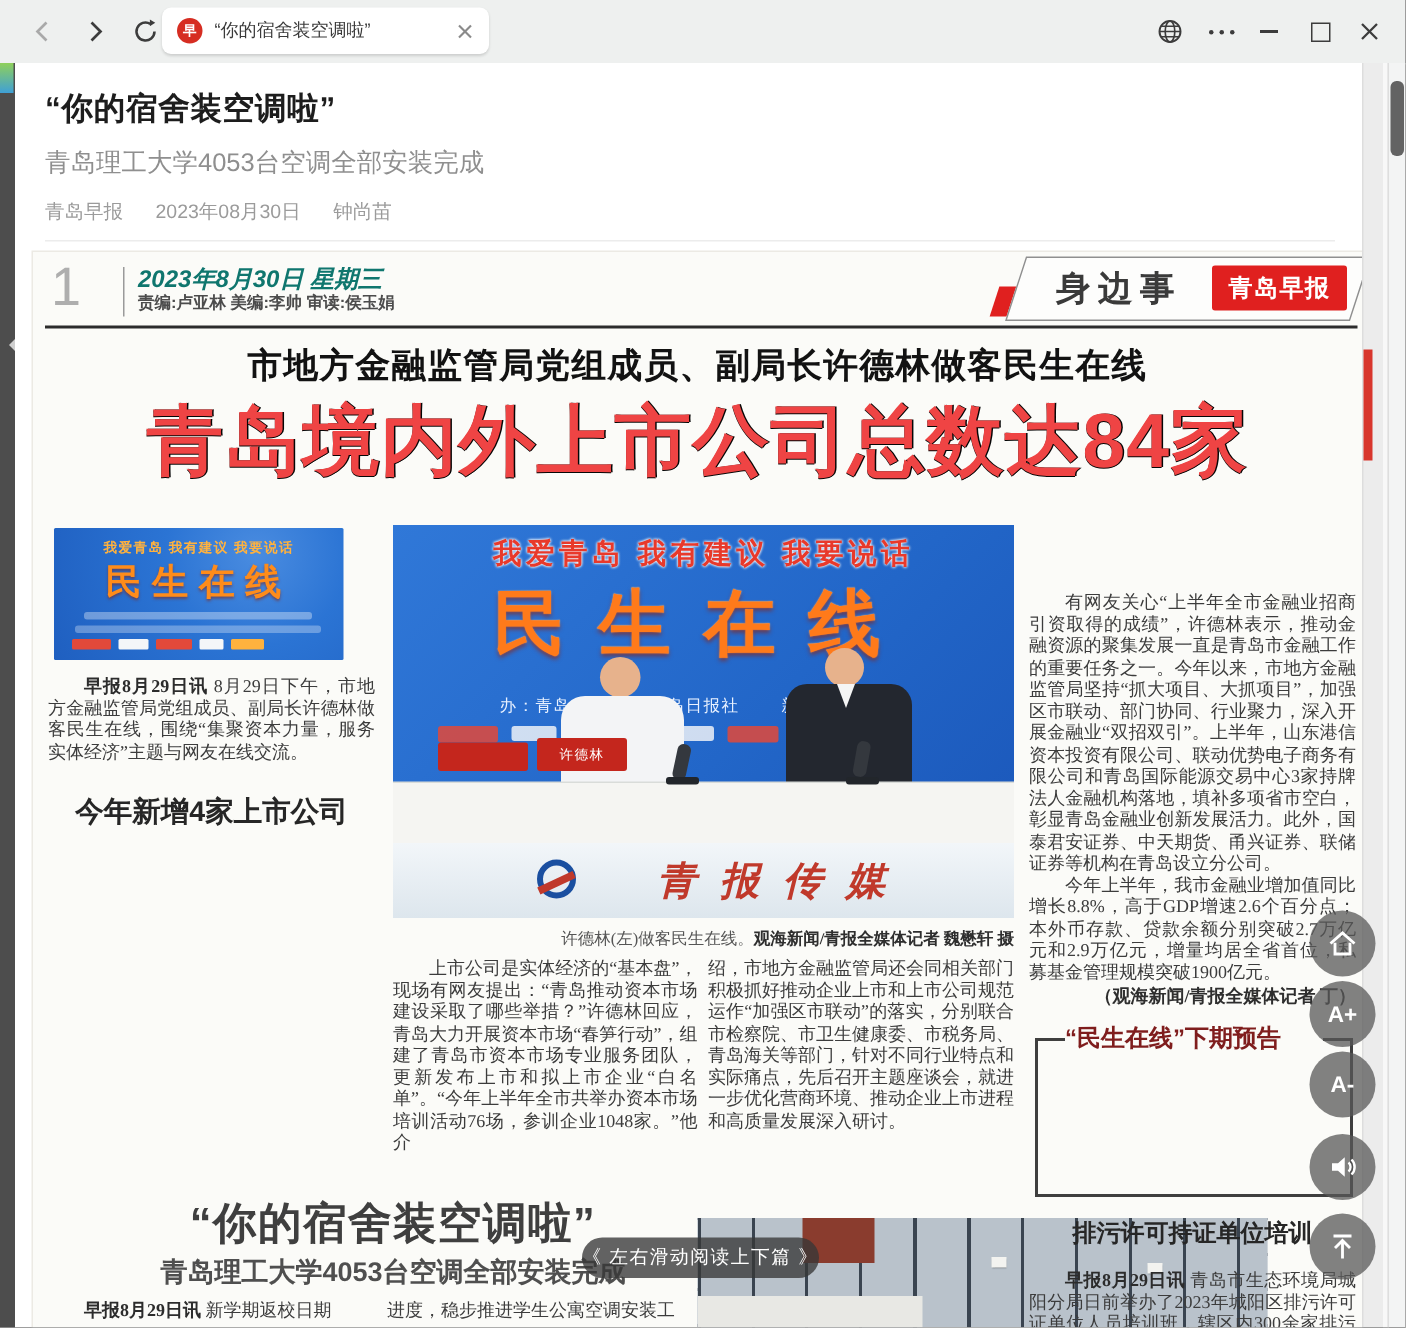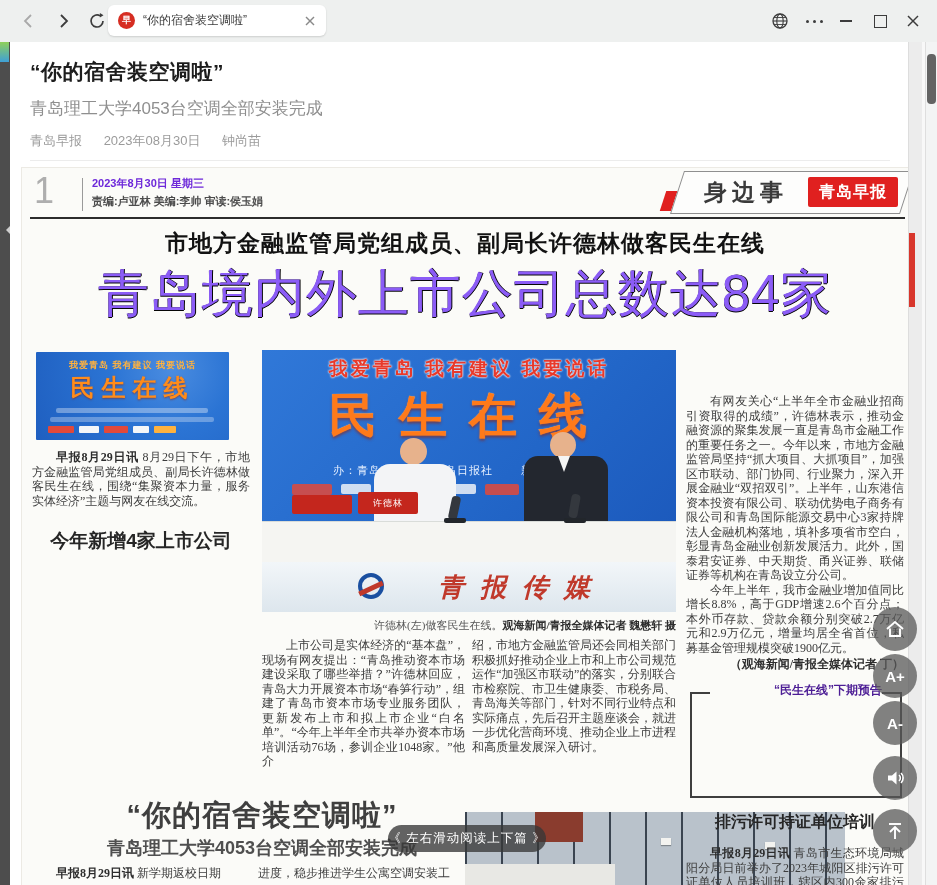--- a/index.html
+++ b/index.html
@@ -38,32 +38,32 @@
 
   
   .paper{position:absolute;left:12px;top:126px;width:886px;height:717px;background:#fbfbf8;box-shadow:0 0 0 1px #eceae4;}
   .np-serif{font-family:"Liberation Serif",serif;color:#3c3c3c;font-size:12px;line-height:14.5px;text-align:justify;}
   .np-serif p{margin:0;text-indent:2em;}
   .np-serif .lead{font-weight:700;color:#2c2c2c;}
   .np-subhead{position:absolute;text-align:center;font-weight:800;color:#262626;font-family:"Liberation Sans",sans-serif;}
 
   .pg-no{position:absolute;left:12px;top:2px;font-size:36px;color:#aeaeae;letter-spacing:2px;}
   .pg-vline{position:absolute;left:60px;top:10px;width:1px;height:33px;background:#9a9a9a;}
-  .pg-date{position:absolute;left:70px;top:8px;font-size:11px;font-weight:700;color:#6d28d9;}
+  .pg-date{position:absolute;left:70px;top:8px;font-size:16px;font-weight:700;color:#0f766e;font-style:italic;}
   .pg-editors{position:absolute;left:70px;top:26px;font-size:11px;font-weight:700;color:#4c4c4c;}
   .section-box{position:absolute;left:655px;top:3px;width:228px;height:41px;border:1px solid #8f8f8f;background:#fdfdfc;transform:skewX(-18deg);}
   .section-inner{position:absolute;inset:0;transform:skewX(18deg);}
   .section-label{position:absolute;left:26px;top:5px;font-size:23px;font-weight:700;color:#3a3a3a;letter-spacing:5px;}
   .brand-box{position:absolute;left:130px;top:5px;width:90px;height:30px;background:#e0201f;border-radius:2px;display:flex;align-items:center;justify-content:center;}
   .brand-box span{color:#fff;font-size:16px;font-weight:800;letter-spacing:1px;}
   .section-accent{position:absolute;left:641px;top:23px;width:15px;height:20px;background:#e0201f;transform:skewX(-18deg);}
   .pg-rule{position:absolute;left:8px;top:49px;width:875px;height:2px;background:#2c2c2c;}
 
   .kicker{position:absolute;left:0;top:60px;width:100%;text-align:center;font-size:23px;font-weight:800;color:#121212;letter-spacing:1px;}
-  .headline{position:absolute;left:0;top:92px;width:100%;text-align:center;font-size:51px;font-weight:400;color:#8b5cf6;letter-spacing:1px;text-shadow:1px 0 0 #060606,0 1px 0 #060606;}
+  .headline{position:absolute;left:0;top:92px;width:100%;text-align:center;font-size:51px;font-weight:700;color:#ef4444;letter-spacing:1px;text-shadow:1px 0 0 #060606,0 1px 0 #060606;}
 
   
   .minsheng-sm{position:absolute;left:14px;top:184px;width:193px;height:88px;background:radial-gradient(circle at 70% 20%,#4a8ce0 0%,#2b74d4 40%,#1f5fc0 100%);overflow:hidden;border-radius:1px;}
   .ms-sm-slogans{position:absolute;left:0;top:7px;width:100%;text-align:center;font-size:9px;font-weight:800;color:#ffb23e;letter-spacing:1px;}
   .ms-sm-title{position:absolute;left:0;top:20px;width:100%;text-align:center;font-size:24px;font-weight:900;color:#ff8c1a;letter-spacing:7px;text-shadow:0 1px 2px rgba(140,30,0,.55);}
   .ms-sm-bar1{position:absolute;left:20px;top:56px;width:152px;height:5px;background:rgba(255,255,255,.35);border-radius:2px;}
   .ms-sm-bar2{position:absolute;left:14px;top:65px;width:164px;height:5px;background:rgba(255,255,255,.30);border-radius:2px;}
   .ms-sm-logos{position:absolute;left:12px;top:74px;display:flex;gap:5px;}
   .ms-sm-logos i{display:block;height:7px;border-radius:1px;}
   .intro{position:absolute;left:10px;top:282px;width:218px;}
@@ -108,21 +108,21 @@
   .bld-wall{position:absolute;left:0;top:52px;width:150px;height:21px;background:#e8e8e4;}
   .bld-ac1,.bld-ac2{position:absolute;width:10px;height:7px;background:#f3f3f0;box-shadow:0 1px 1px rgba(0,0,0,.3);}
   .bld-ac1{left:196px;top:26px;}
   .bld-ac2{left:300px;top:30px;}
 
   
   .subhead-3{left:664px;top:194px;width:218px;font-size:19px;}
   .right-flow{position:absolute;left:664px;top:226px;width:218px;}
   .credit{text-align:right;text-indent:0 !important;font-weight:700;color:#2e2e2e;margin-top:2px !important;}
   .preview-box{position:absolute;left:668px;top:524px;width:208px;height:102px;border:2px solid #3f3f3f;}
-  .pv-title{position:absolute;left:0;right:0;top:-12px;margin:0 auto;width:172px;text-align:right;background:#fbfbf8;font-size:12px;font-weight:800;color:#4c1d95;}
+  .pv-title{position:absolute;left:0;right:0;top:-12px;margin:0 auto;width:172px;text-align:left;background:#fbfbf8;font-size:16px;font-weight:800;color:#7f1d1d;}
   .pv-lines{position:absolute;left:12px;top:16px;width:184px;font-family:"Liberation Serif",serif;font-size:12.5px;font-weight:700;color:#2c2c2c;line-height:22px;}
   .pv-lines .indent{padding-left:52px;}
   .subhead-4{left:664px;top:644px;width:218px;font-size:16px;}
   .rp3{position:absolute;left:664px;top:678px;width:218px;}
 
   
   .fab{position:absolute;left:873px;width:44px;height:44px;border-radius:50%;background:rgba(88,88,88,.75);display:flex;align-items:center;justify-content:center;cursor:pointer;z-index:30;}
   .fab span{color:#fff;font-size:15px;font-weight:700;}
   .fab-home{top:607px;}
   .fab-aplus{top:654px;}

